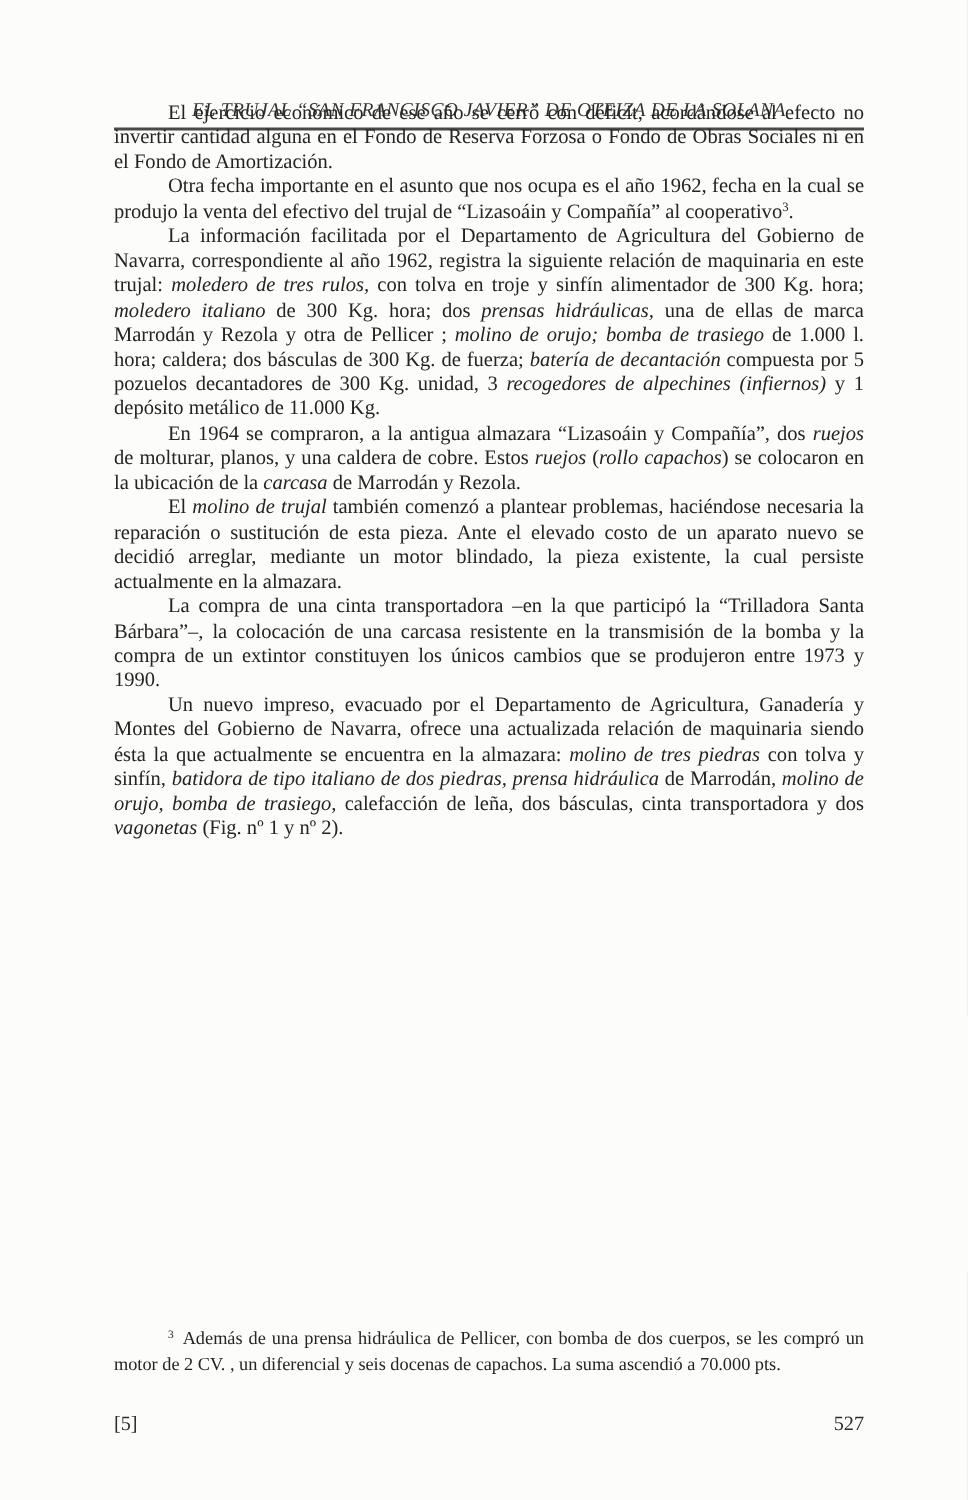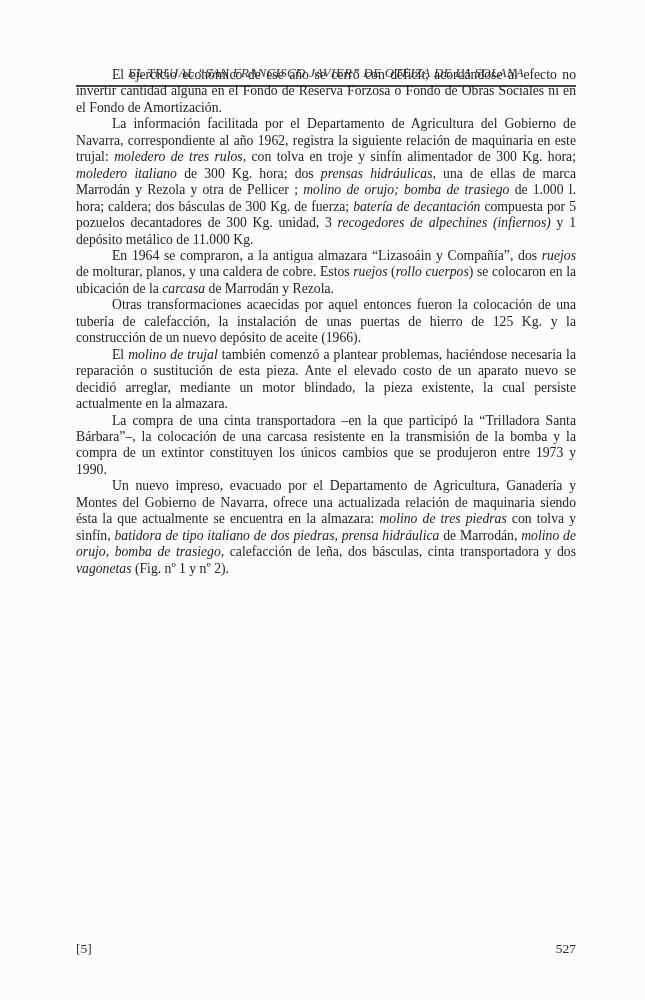--- a/index.html
+++ b/index.html
@@ -86,27 +86,30 @@
 
 <div class="page">
 
   <header class="running-header">
     <div class="running-header-title">EL TRUJAL “SAN FRANCISCO JAVIER” DE OTEIZA DE LA SOLANA</div>
     <div class="header-rule"></div>
   </header>
 
   <main class="body-text">
       <p>El ejercicio económico de ese año se cerró con déficit, acordándose al efecto no invertir cantidad alguna en el Fondo de Reserva Forzosa o Fondo de Obras Sociales ni en el Fondo de Amortización.</p>
+      <p>Otra fecha importante en el asunto que nos ocupa es el año 1962, fecha en la cual se produjo la venta del efectivo del trujal de “Lizasoáin y Compañía” al cooperativo<sup>3</sup>.</p>
       <p>La información facilitada por el Departamento de Agricultura del Gobierno de Navarra, correspondiente al año 1962, registra la siguiente relación de maquinaria en este trujal: <em>moledero de tres rulos,</em> con tolva en troje y sinfín alimentador de 300 Kg. hora; <em>moledero italiano</em> de 300 Kg. hora; dos <em>prensas hidráulicas,</em> una de ellas de marca Marrodán y Rezola y otra de Pellicer ; <em>molino de orujo; bomba de trasiego</em> de 1.000 l. hora; caldera; dos básculas de 300 Kg. de fuerza; <em>batería de decantación</em> compuesta por 5 pozuelos decantadores de 300 Kg. unidad, 3 <em>recogedores de alpechines (infiernos)</em> y 1 depósito metálico de 11.000 Kg.</p>
-      <p>En 1964 se compraron, a la antigua almazara “Lizasoáin y Compañía”, dos <em>ruejos</em> de molturar, planos, y una caldera de cobre. Estos <em>ruejos</em> (<em>rollo cuerpos</em>) se colocaron en la ubicación de la <em>carcasa</em> de Marrodán y Rezola.</p>
-      <p>Otras transformaciones acaecidas por aquel entonces fueron la colocación de una tubería de calefacción, la instalación de unas puertas de hierro de 125 Kg. y la construcción de un nuevo depósito de aceite (1966).</p>
+      <p>En 1964 se compraron, a la antigua almazara “Lizasoáin y Compañía”, dos <em>ruejos</em> de molturar, planos, y una caldera de cobre. Estos <em>ruejos</em> (<em>rollo capachos</em>) se colocaron en la ubicación de la <em>carcasa</em> de Marrodán y Rezola.</p>
       <p>El <em>molino de trujal</em> también comenzó a plantear problemas, haciéndose necesaria la reparación o sustitución de esta pieza. Ante el elevado costo de un aparato nuevo se decidió arreglar, mediante un motor blindado, la pieza existente, la cual persiste actualmente en la almazara.</p>
       <p>La compra de una cinta transportadora –en la que participó la “Trilladora Santa Bárbara”–, la colocación de una carcasa resistente en la transmisión de la bomba y la compra de un extintor constituyen los únicos cambios que se produjeron entre 1973 y 1990.</p>
       <p>Un nuevo impreso, evacuado por el Departamento de Agricultura, Ganadería y Montes del Gobierno de Navarra, ofrece una actualizada relación de maquinaria siendo ésta la que actualmente se encuentra en la almazara: <em>molino de tres piedras</em> con tolva y sinfín, <em>batidora de tipo italiano de dos piedras, prensa hidráulica</em> de Marrodán, <em>molino de orujo, bomba de trasiego,</em> calefacción de leña, dos básculas, cinta transportadora y dos <em>vagonetas</em> (Fig. nº 1 y nº 2).</p>
     </main>
 
+  <div class="footnote">
+    <p><sup>3</sup>Además de una prensa hidráulica de Pellicer, con bomba de dos cuerpos, se les compró un motor de 2 CV. , un diferencial y seis docenas de capachos. La suma ascendió a 70.000 pts.</p>
+  </div>
 
   <footer class="page-footer">
     <span>[5]</span>
     <span>527</span>
   </footer>
 
 </div>
 
 </body></html>

